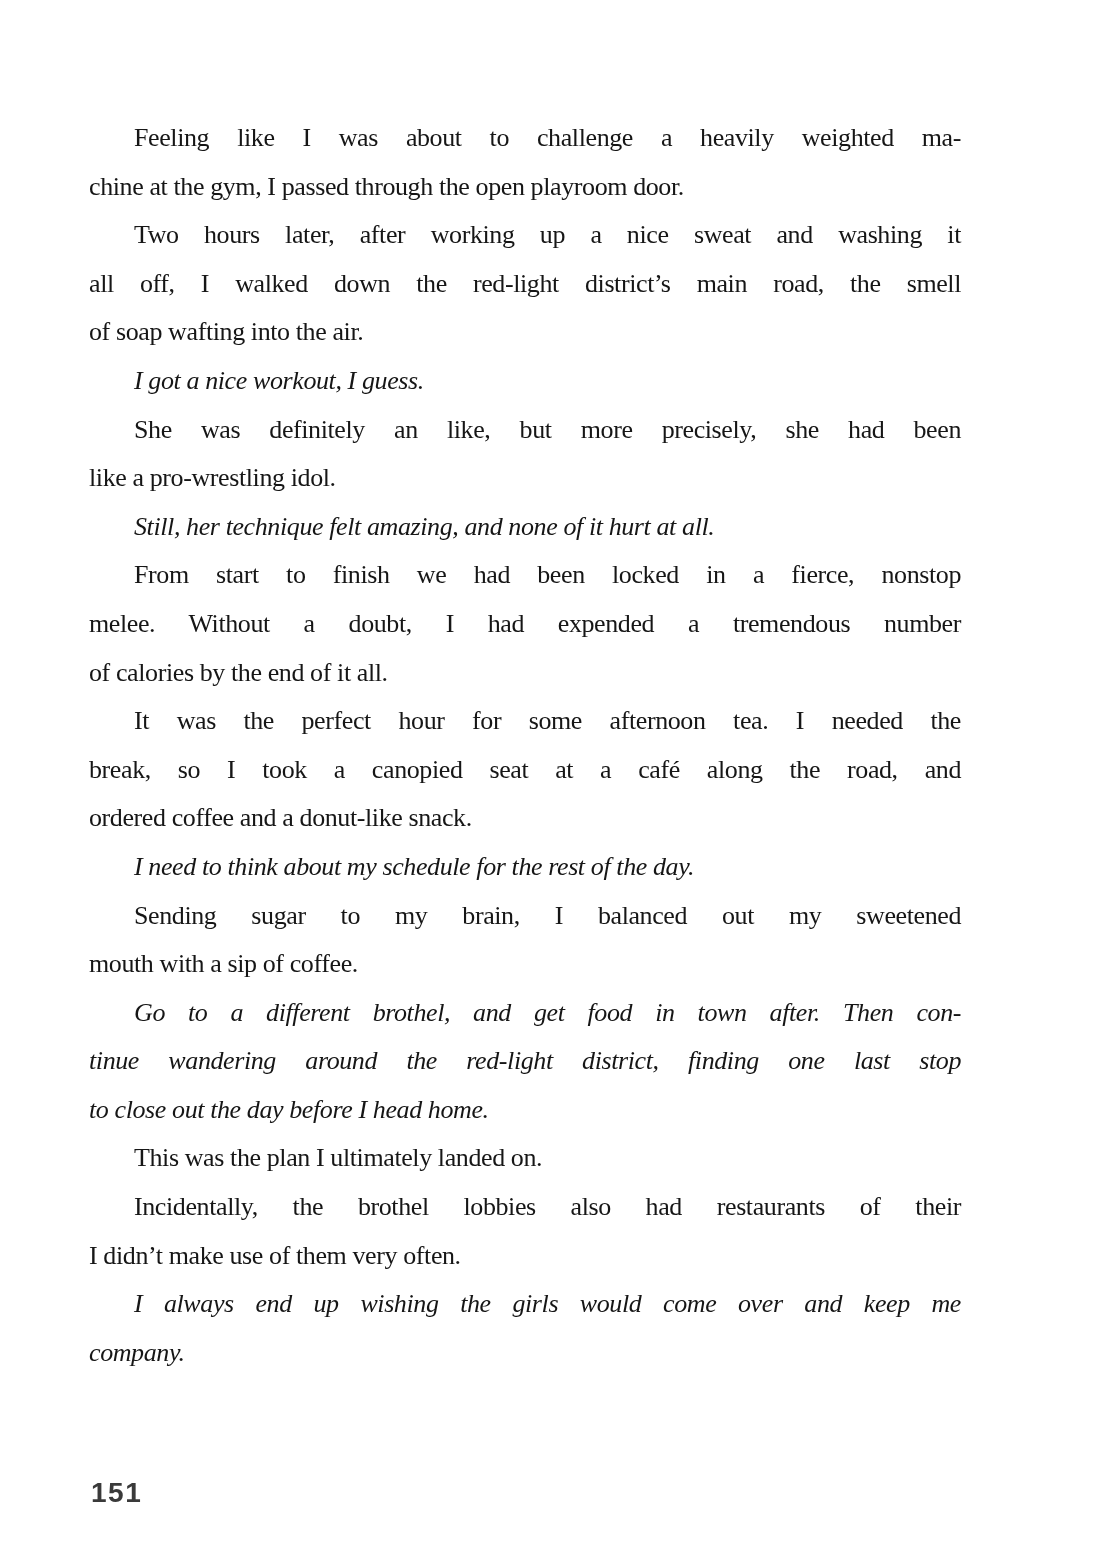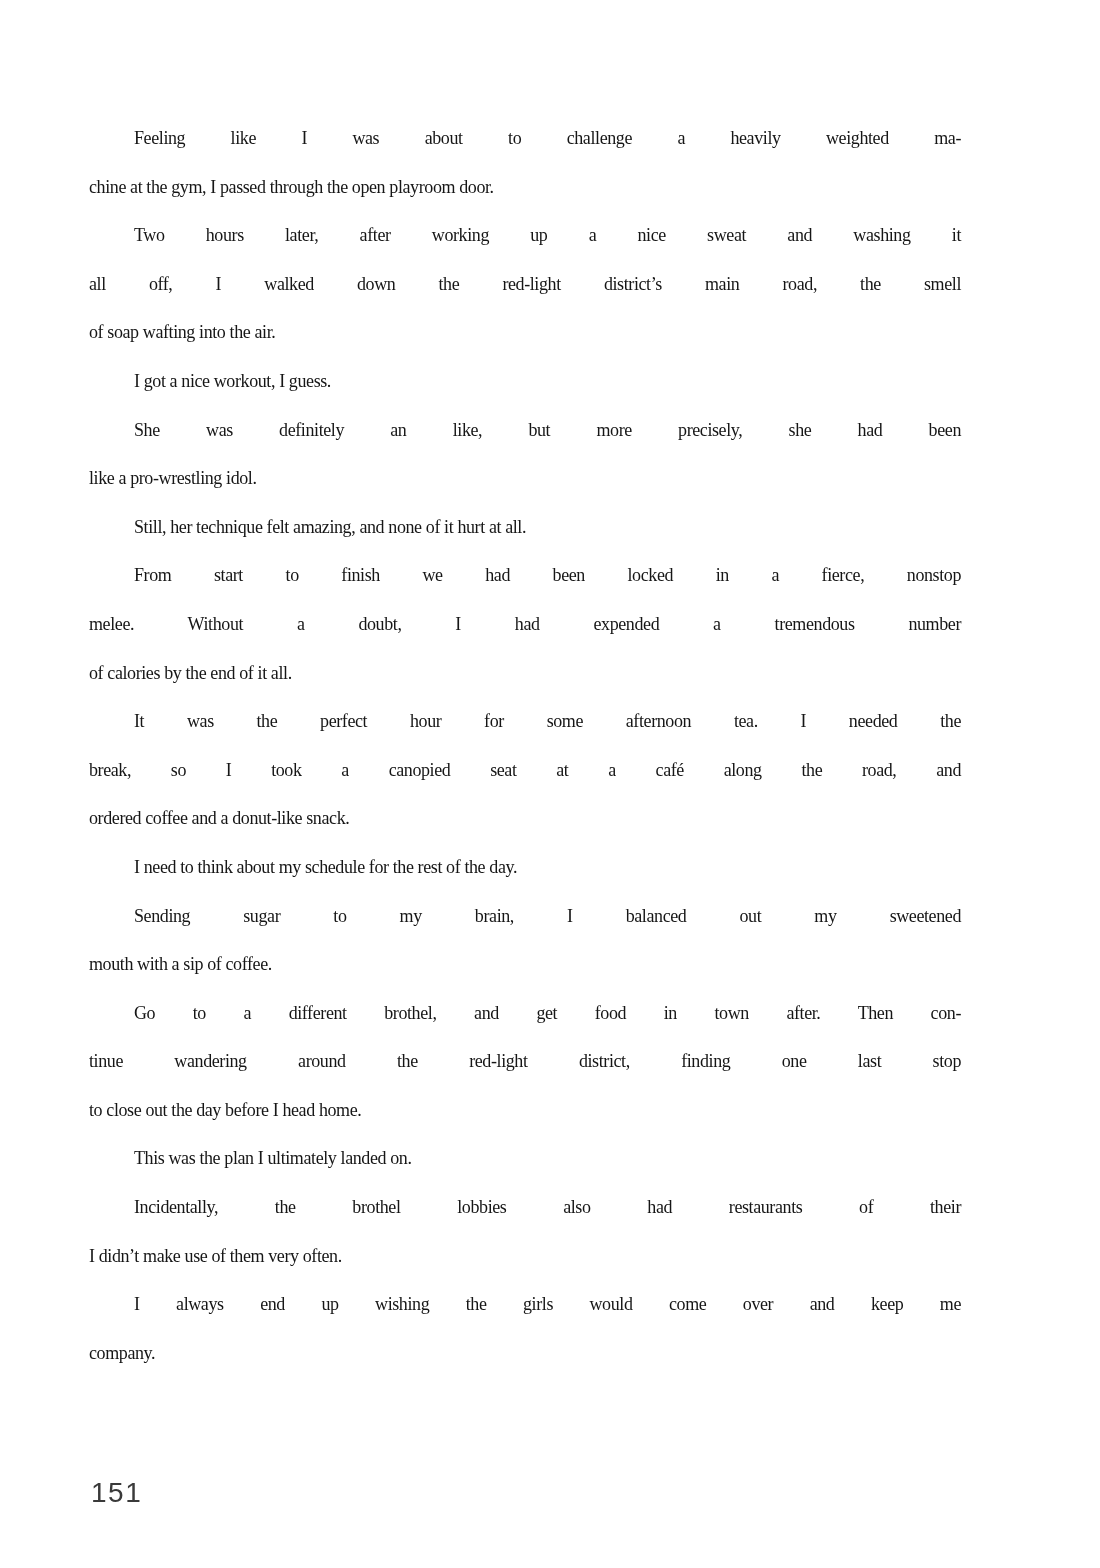--- a/index.html
+++ b/index.html
@@ -17,29 +17,30 @@
   }
   .book-page {
     position: absolute;
     inset: 0;
   }
   .text-block {
     position: absolute;
     left: 89px;
     top: 114px;
     width: 872px;
-    font-size: 18px;
+    font-size: 26px;
     line-height: 48.6px;
     letter-spacing: -0.4px;
   }
   .para {
     margin: 0;
     padding: 0;
   }
   .para.italic {
+    font-style: italic;
   }
   .line {
     display: block;
     text-align: justify;
     text-align-last: justify;
     height: 48.6px;
     white-space: normal;
   }
   .line.first {
     text-indent: 45px;
@@ -48,21 +49,21 @@
     text-align: center;
     text-align-last: left;
   }
   .folio {
     position: absolute;
     left: 91px;
     top: 1478px;
     font-family: "Liberation Sans", sans-serif;
     font-size: 28px;
     line-height: 30px;
-    font-weight: 400;
+    font-weight: 700;
     letter-spacing: 1.5px;
     color: #3a3a3a;
   }
 </style>
 </head>
 <body>
 
 <div class="book-page">
   <main class="text-block">
       <p class="para">

